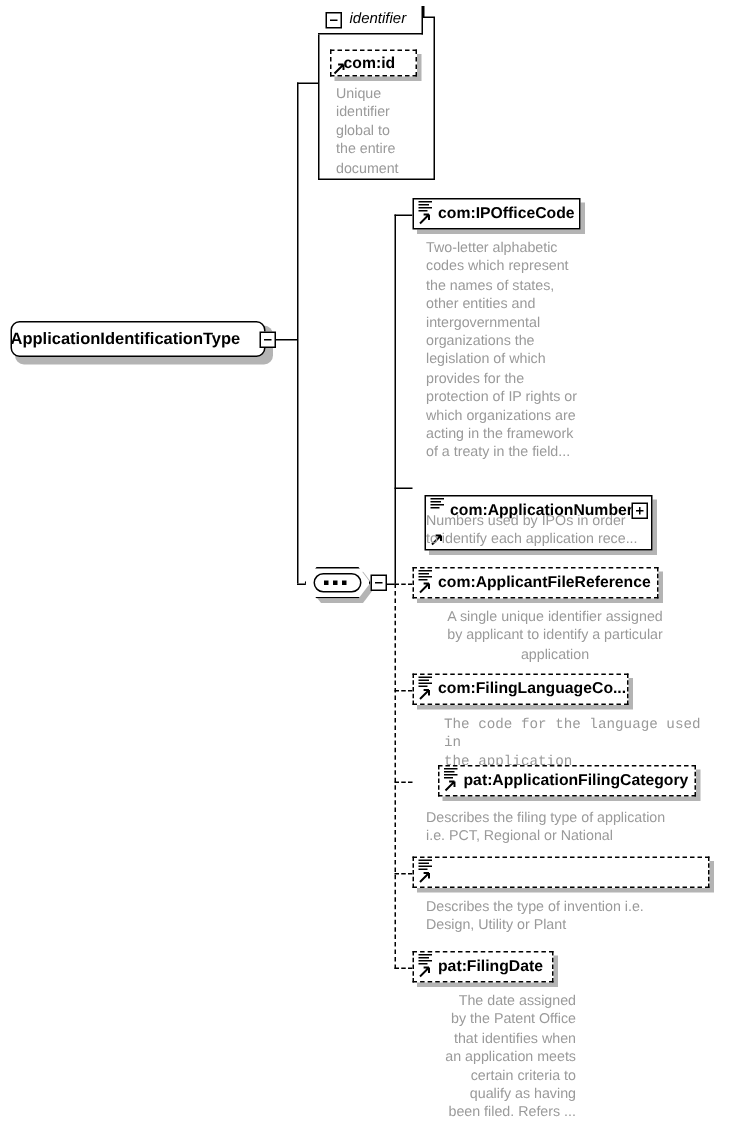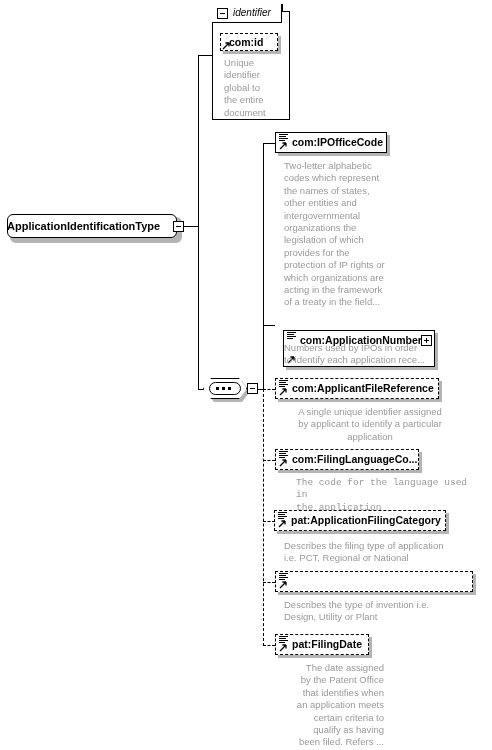--- a/index.html
+++ b/index.html
@@ -448,21 +448,21 @@
     <div class="glyph-arrow">
       <svg width="8" height="8" viewBox="0 0 8 8">
           <path d="M1 7 L7 1 M7 1 L3.4 1 M7 1 L7 4.6" stroke="#000" stroke-width="1.3" fill="none"></path>
         </svg>
     </div>
     <div class="label">com:FilingLanguageCo...</div>
   </div>
   <div class="desc" style="left:296px; top:477px; width:172px;font-family:Liberation Mono, monospace;">The code for the language used in
 the application</div>
 
-  <div class="el-box dashed" style="left:274px; top:510px; width:172px; height:21px;">
+  <div class="el-box dashed" style="left:292px; top:510px; width:172px; height:21px;">
     <div class="shadow"></div>
     <div class="body"></div>
     <div class="glyph-lines">
         <i></i>
         <i></i>
         <i></i>
         <i></i>
       </div>
     <div class="glyph-arrow">
       <svg width="8" height="8" viewBox="0 0 8 8">

